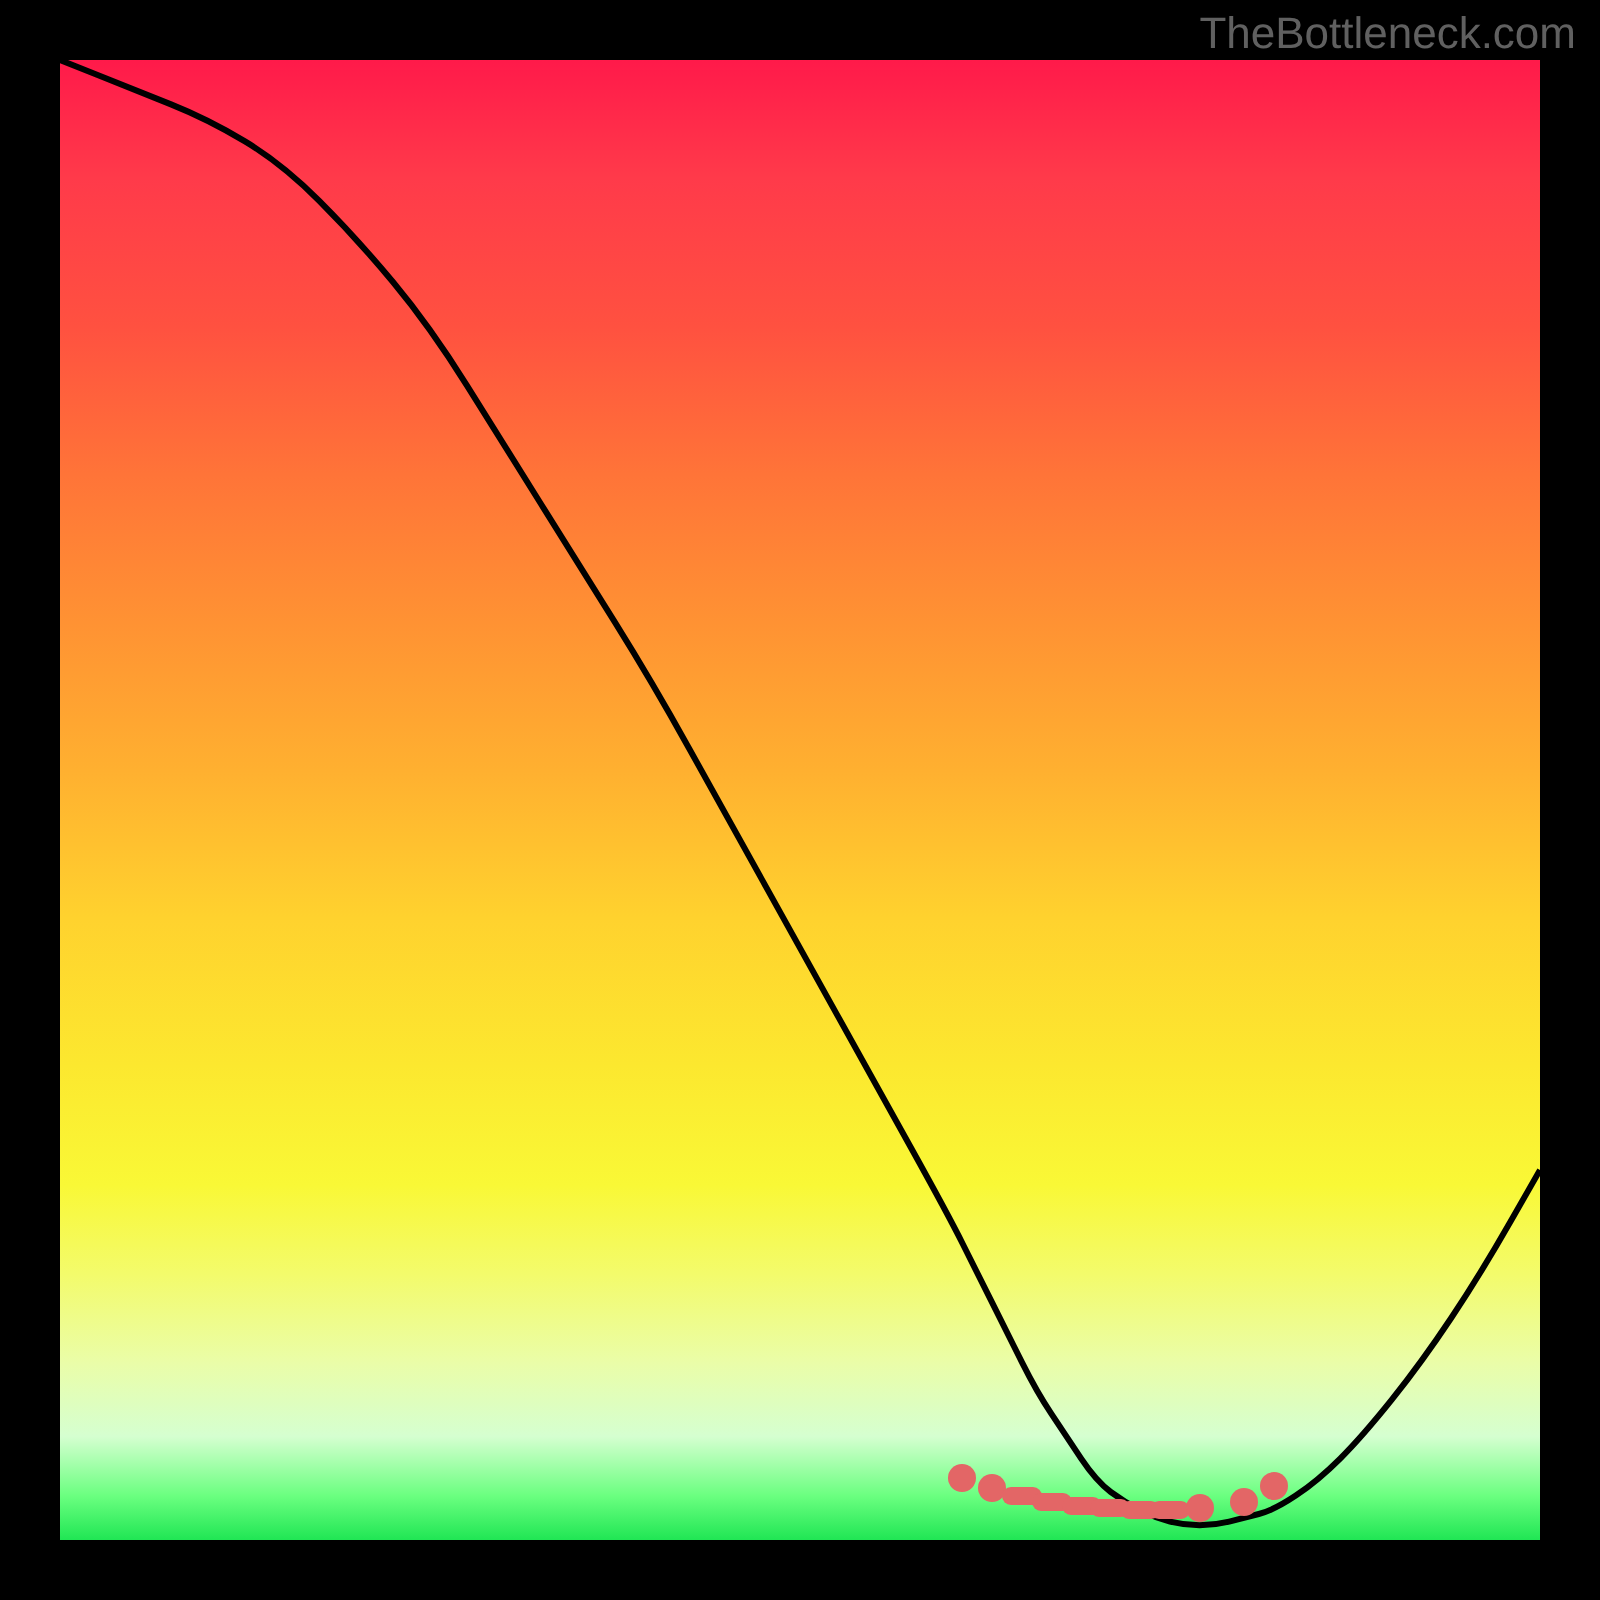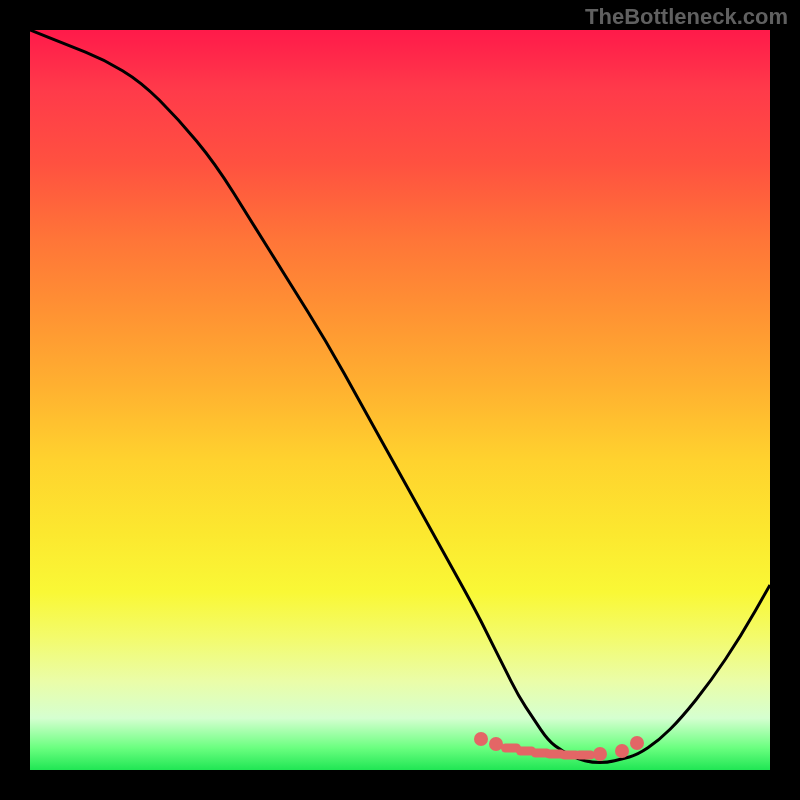--- a/index.html
+++ b/index.html
@@ -1,17 +1,17 @@
 <!DOCTYPE html>
 <html><head>
 <meta charset="utf-8">
 <style>
   * { margin: 0; padding: 0; box-sizing: border-box; }
   body { width: 800px; height: 800px; background: #000; position: relative; font-family: Arial, sans-serif; overflow: hidden; }
-  .attribution { position: absolute; top: 4px; right: 12px; color: #606060; font-size: 22px; font-weight: 700; z-index: 10; }
+  .attribution { position: absolute; top: 4px; right: 12px; color: #606060; font-size: 22px; font-weight: 400; z-index: 10; }
   .plot-area { position: absolute; left: 30px; top: 30px; width: 740px; height: 740px; }
   .gradient-bg { position: absolute; left: 0; top: 0; width: 100%; height: 100%;
     background: linear-gradient(to bottom,
       #ff1a4a 0%,
       #ff3a4a 8%,
       #ff5140 18%,
       #ff7438 28%,
       #ff9233 38%,
       #ffb030 48%,
       #ffd22e 58%,

